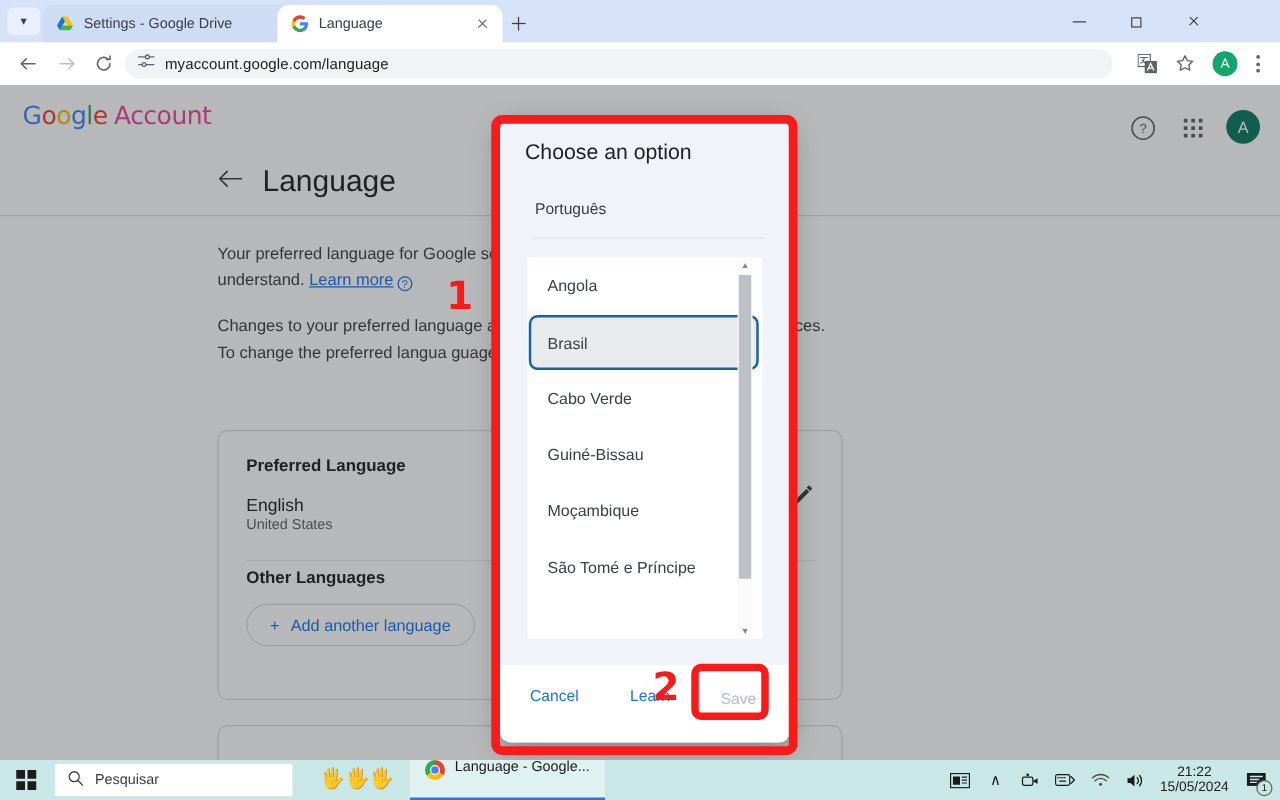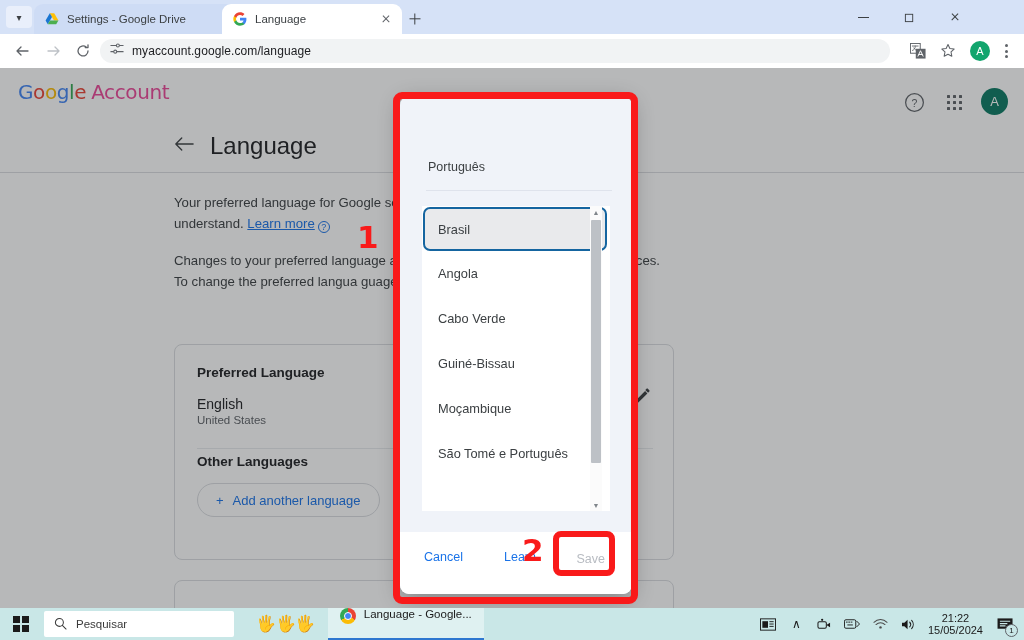--- a/index.html
+++ b/index.html
@@ -399,30 +399,31 @@
         <span>Add another language</span>
       </div>
     </div>
 
     <div class="card2"></div>
   </div>
 
   <div class="page-scrim"></div>
 
   <div class="dialog">
+    <div class="dlg-title">Choose an option</div>
     <div class="dlg-crumb">Português</div>
     <div class="dlg-crumb-rule"></div>
 
     <div class="listbox">
+      <div class="opt">Angola</div>
       <div class="opt selected">Brasil</div>
-      <div class="opt">Angola</div>
       <div class="opt">Cabo Verde</div>
       <div class="opt">Guiné-Bissau</div>
       <div class="opt">Moçambique</div>
-      <div class="opt">São Tomé e Português</div>
+      <div class="opt">São Tomé e Príncipe</div>
     </div>
 
     <div class="vscroll">
       <div class="arrow up">▲</div>
       <div class="vthumb"></div>
       <div class="arrow down">▼</div>
     </div>
 
     <div class="dlg-actions">
       <div class="btn-text" style="left:24px;">Cancel</div>

